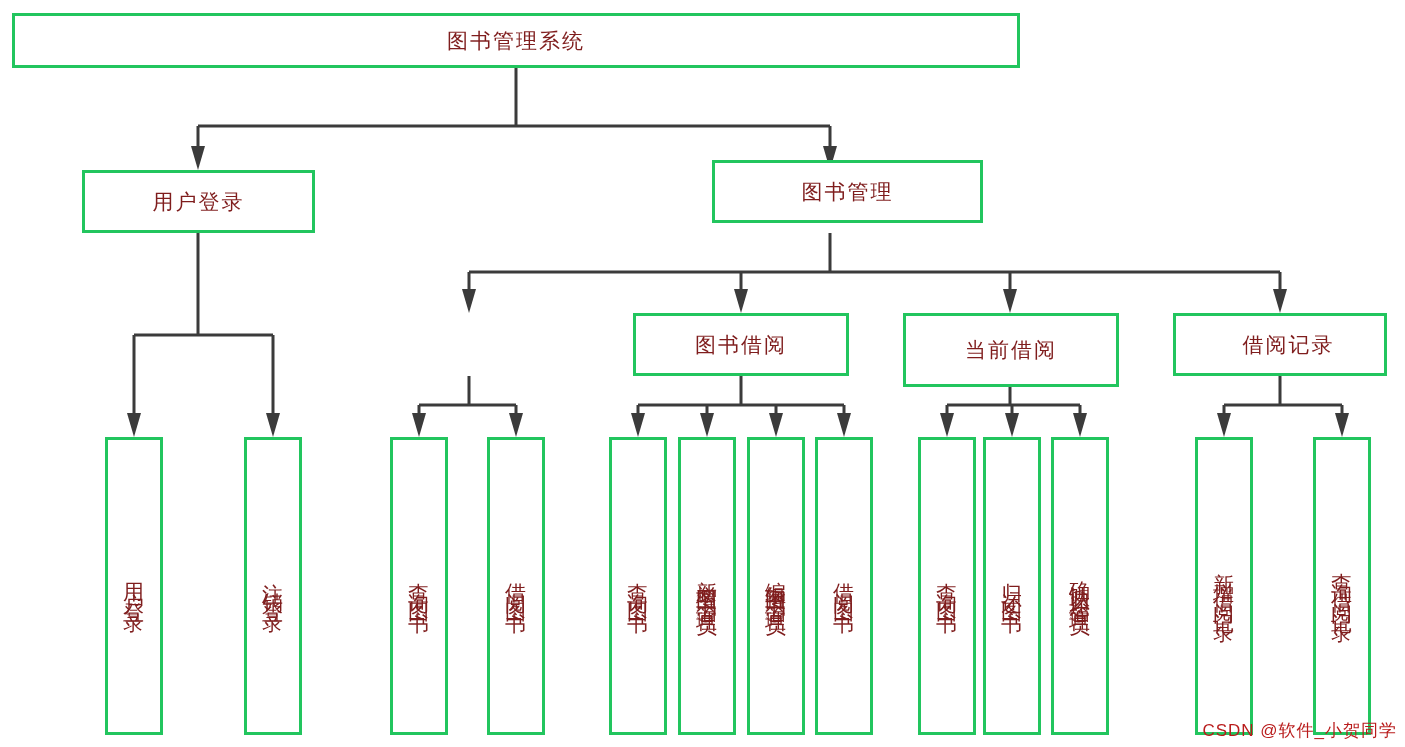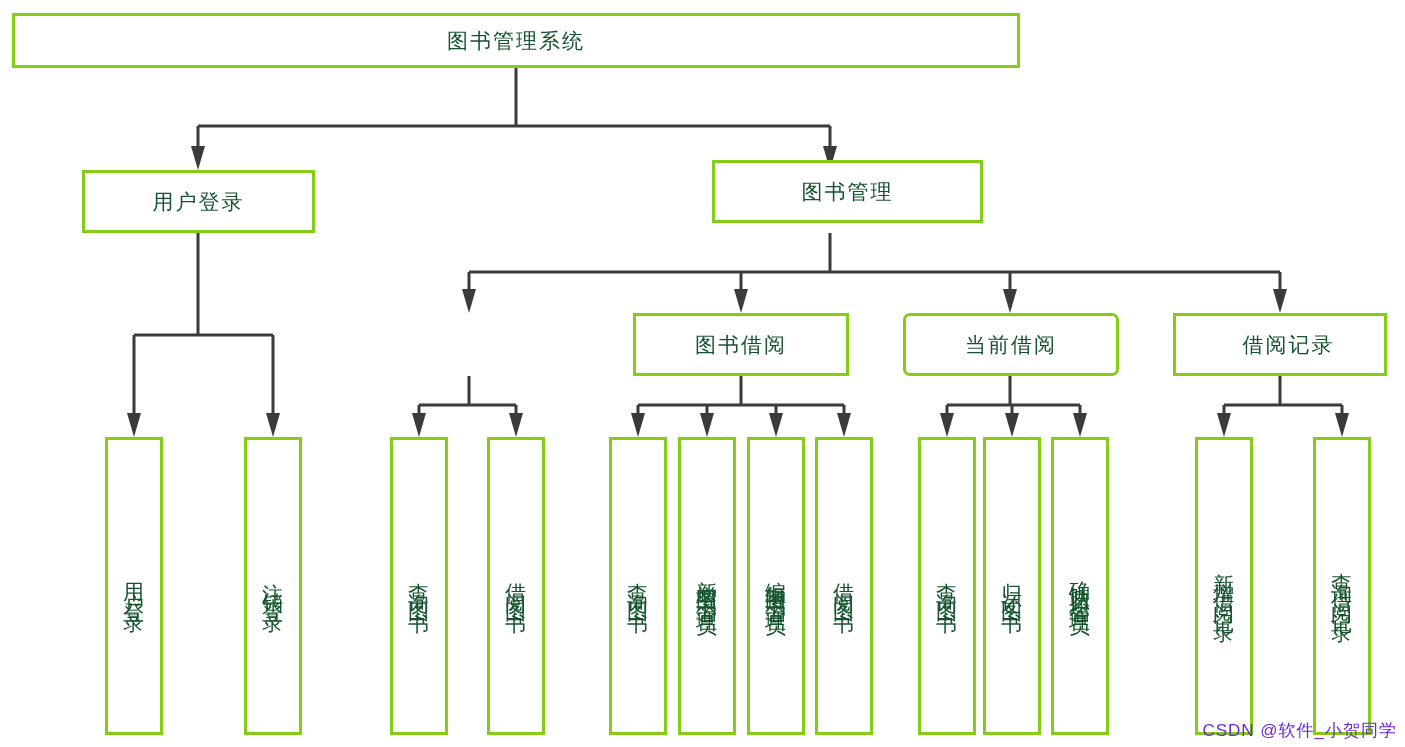--- a/index.html
+++ b/index.html
@@ -17,26 +17,26 @@
   }
   .connectors {
     position: absolute;
     left: 0;
     top: 0;
     pointer-events: none;
   }
   .box {
     position: absolute;
     box-sizing: border-box;
-    border: 3px solid #84cc16;
+    border: 3px solid #22c55e;
     background: #ffffff;
     display: flex;
     align-items: center;
     justify-content: center;
-    color: #14532d;
+    color: #7f1d1d;
   }
   .h-box {
     font-size: 21px;
     letter-spacing: 2px;
     white-space: nowrap;
   }
   .v-box span {
     writing-mode: vertical-rl;
     text-orientation: mixed;
     font-size: 21px;
@@ -46,42 +46,42 @@
   }
   .v-box.tight span {
     letter-spacing: 5px;
   }
   
   #box-root            { left: 12px;   top: 13px;  width: 1008px; height: 55px; }
   #box-user-login      { left: 82px;   top: 170px; width: 233px;  height: 63px; }
   #box-book-mgmt       { left: 712px;  top: 160px; width: 271px;  height: 63px; }
   #box-new-book        { left: 362px;  top: 313px; width: 216px;  height: 63px; }
   #box-book-borrow     { left: 633px;  top: 313px; width: 216px;  height: 63px; font-family: Liberation Mono, monospace; }
-  #box-current-borrow  { left: 903px;  top: 313px; width: 216px;  height: 63px; border-radius: 7px; }
+  #box-current-borrow  { left: 903px;  top: 313px; width: 216px;  height: 74px; }
   #box-borrow-record   { left: 1173px; top: 313px; width: 214px;  height: 63px; padding-left: 17px; }
   .leaf { top: 437px; width: 58px; height: 298px; }
   #leaf-user-login   { left: 105px; }
   #leaf-logout       { left: 244px; }
   #leaf-nb-query     { left: 390px; }
   #leaf-nb-borrow    { left: 487px; }
   #leaf-bb-query     { left: 609px; }
   #leaf-bb-add       { left: 678px; }
   #leaf-bb-edit      { left: 747px; }
   #leaf-bb-borrow    { left: 815px; }
   #leaf-cb-query     { left: 918px; }
   #leaf-cb-return    { left: 983px; }
   #leaf-cb-confirm   { left: 1051px; }
   #leaf-br-add       { left: 1195px; }
   #leaf-br-query     { left: 1313px; }
   .watermark {
     position: absolute;
     right: 8px;
     bottom: 5px;
     font-size: 17px;
-    color: #6d28d9;
+    color: #b91c1c;
     letter-spacing: 1px;
     z-index: 5;
     white-space: nowrap;
   }
 </style>
 </head>
 <body>
 
 <div class="canvas">
 

